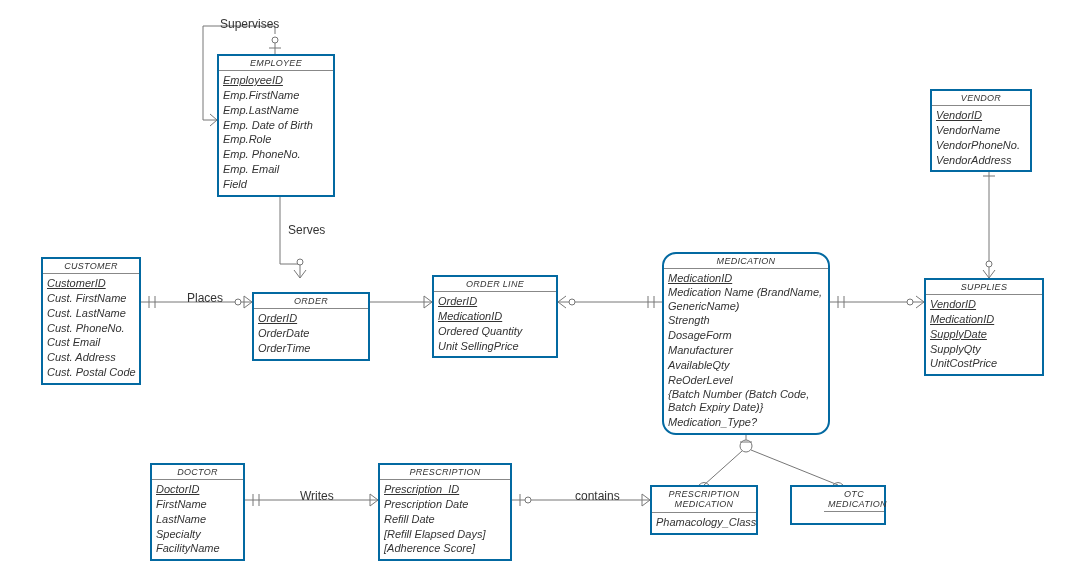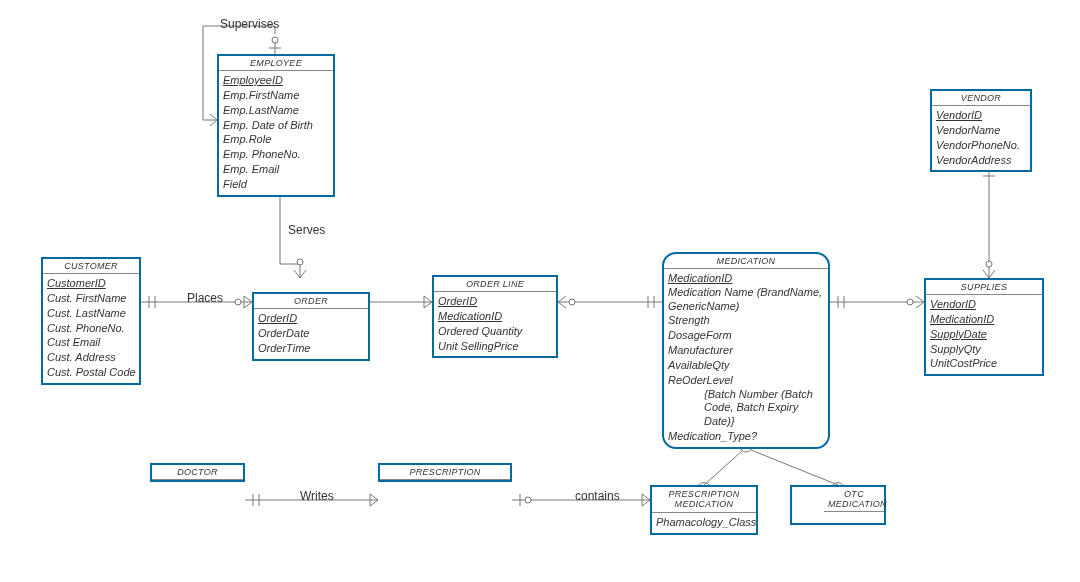--- a/index.html
+++ b/index.html
@@ -186,21 +186,21 @@
 <div class="entity" style="left:662px; top:252px; width:168px;border-radius:14px;">
   <div class="title">MEDICATION</div>
   <div class="attrs">
     <div class="pk">MedicationID</div>
     <div style="white-space:normal; line-height:1.25;">Medication Name (BrandName, GenericName)</div>
     <div>Strength</div>
     <div>DosageForm</div>
     <div>Manufacturer</div>
     <div>AvailableQty</div>
     <div>ReOderLevel</div>
-    <div style="white-space:normal; line-height:1.25;margin-left:36px;">{Batch Number  (Batch Code, Batch Expiry Date)}</div>
+    <div style="white-space:normal; line-height:1.25;">{Batch Number  (Batch Code, Batch Expiry Date)}</div>
     <div>Medication_Type?</div>
   </div>
 </div>
 
 <div class="entity" style="left:930px; top:89px; width:102px;">
   <div class="title">VENDOR</div>
   <div class="attrs">
     <div class="pk">VendorID</div>
     <div>VendorName</div>
     <div>VendorPhoneNo.</div>
@@ -214,24 +214,38 @@
     <div class="pk">VendorID</div>
     <div class="pk">MedicationID</div>
     <div class="pk">SupplyDate</div>
     <div>SupplyQty</div>
     <div>UnitCostPrice</div>
   </div>
 </div>
 
 <div class="entity" style="left:150px; top:463px; width:95px;">
   <div class="title">DOCTOR</div>
+  <div class="attrs">
+    <div class="pk">DoctorID</div>
+    <div>FirstName</div>
+    <div>LastName</div>
+    <div>Specialty</div>
+    <div>FacilityName</div>
+  </div>
 </div>
 
 <div class="entity" style="left:378px; top:463px; width:134px;">
   <div class="title">PRESCRIPTION</div>
+  <div class="attrs">
+    <div class="pk">Prescription_ID</div>
+    <div>Prescription Date</div>
+    <div>Refill Date</div>
+    <div>[Refill Elapsed Days]</div>
+    <div>[Adherence Score]</div>
+  </div>
 </div>
 
 <div class="entity" style="left:650px; top:485px; width:108px;">
   <div class="title" style="line-height:1.15; padding:2px 2px;text-align:center;">PRESCRIPTION MEDICATION</div>
   <div class="attrs">
     <div>Phamacology_Class</div>
   </div>
 </div>
 
 <div class="entity" style="left:790px; top:485px; width:96px;">

